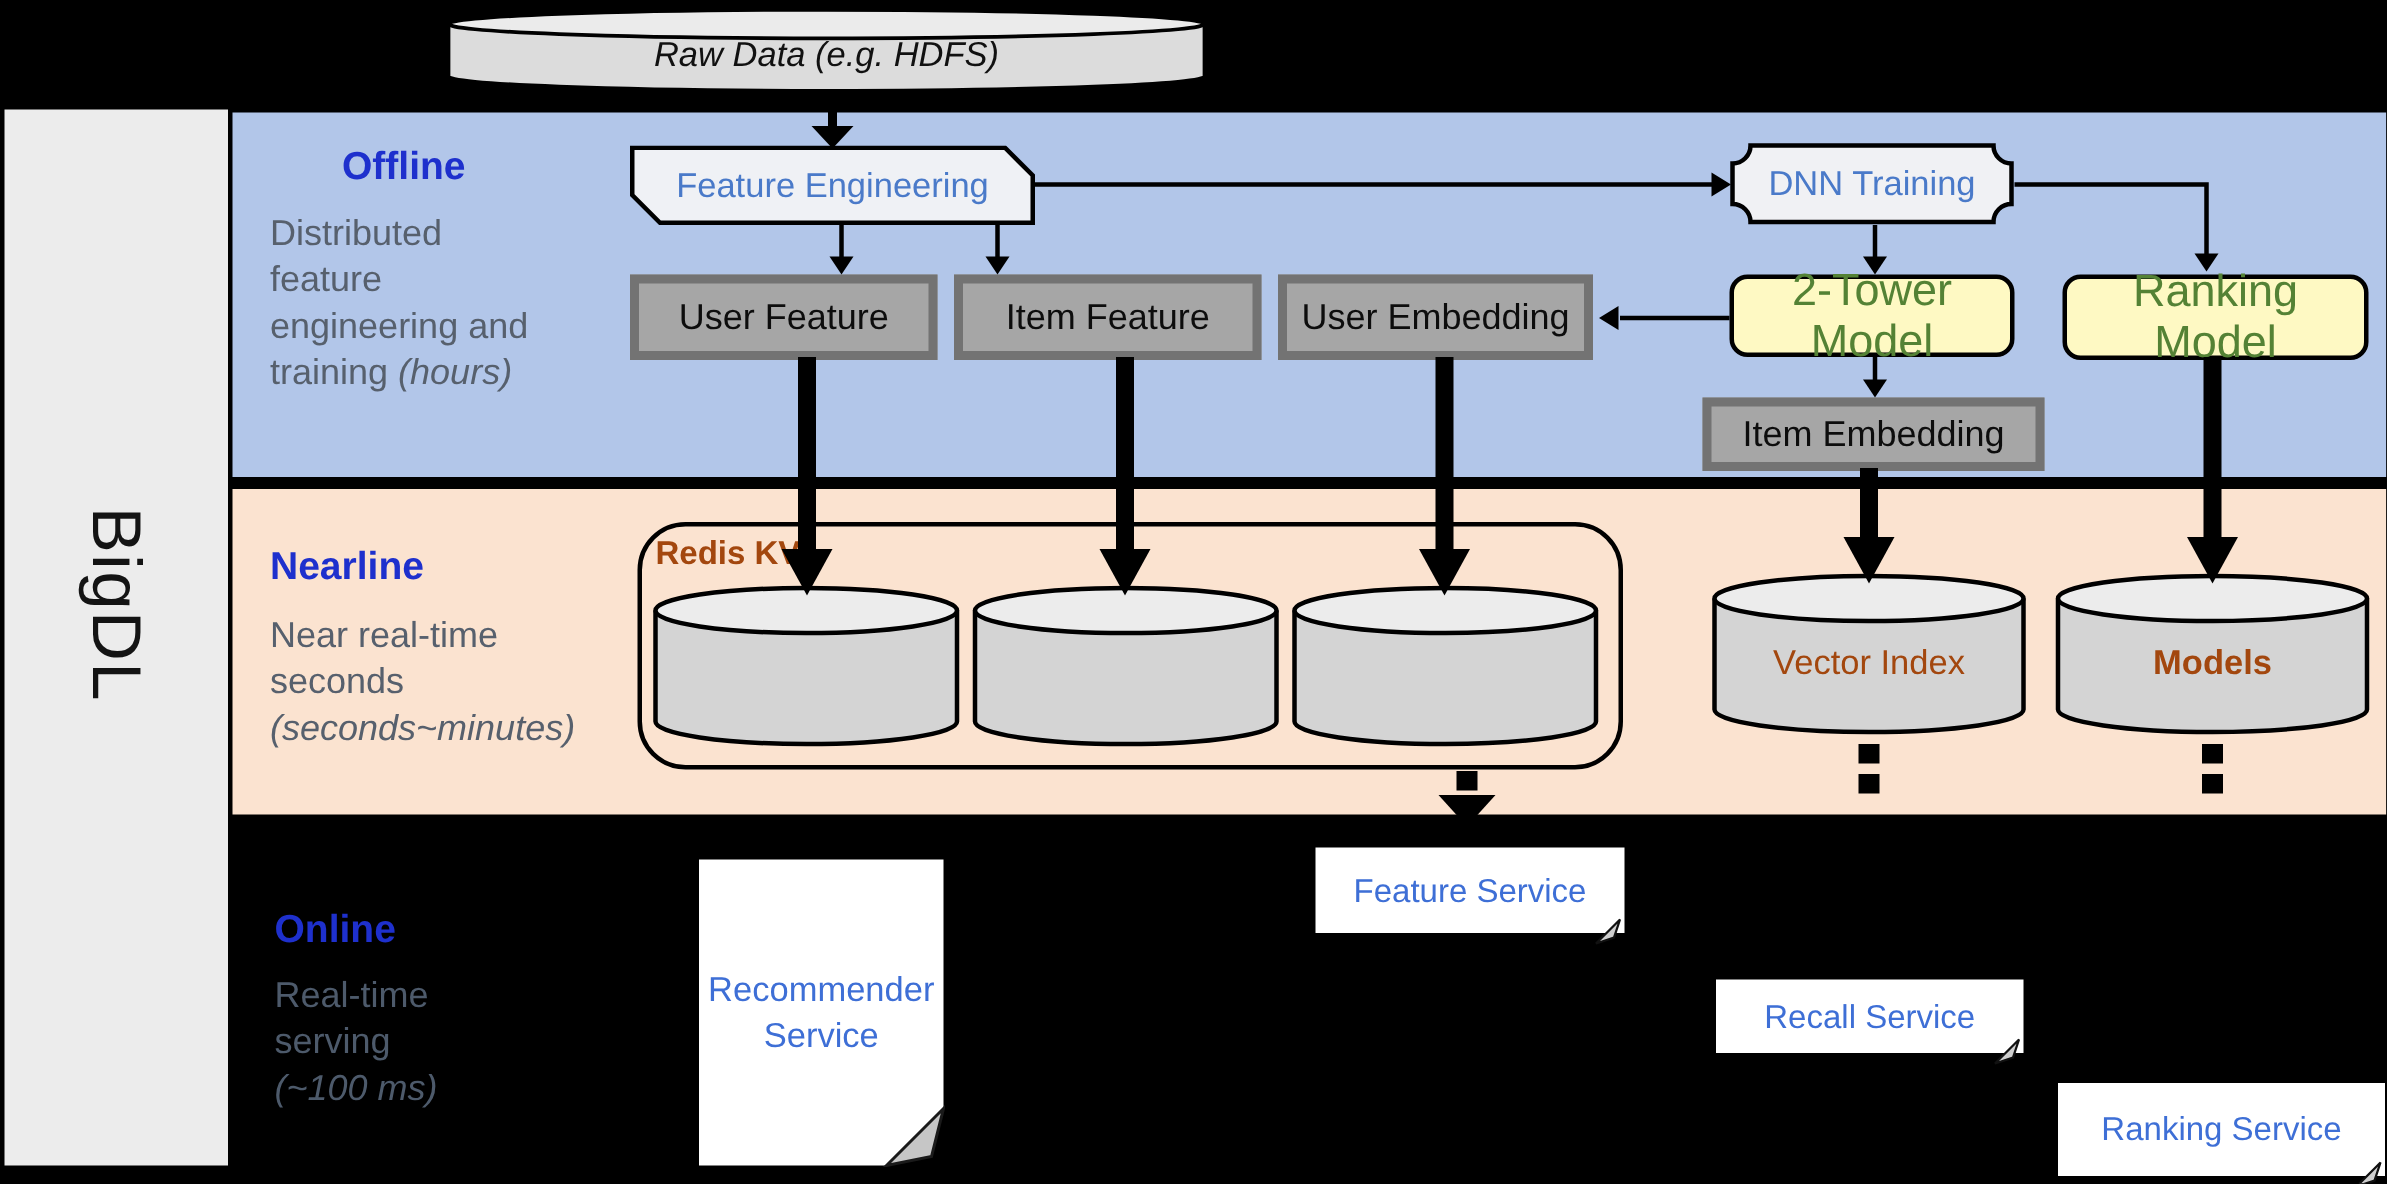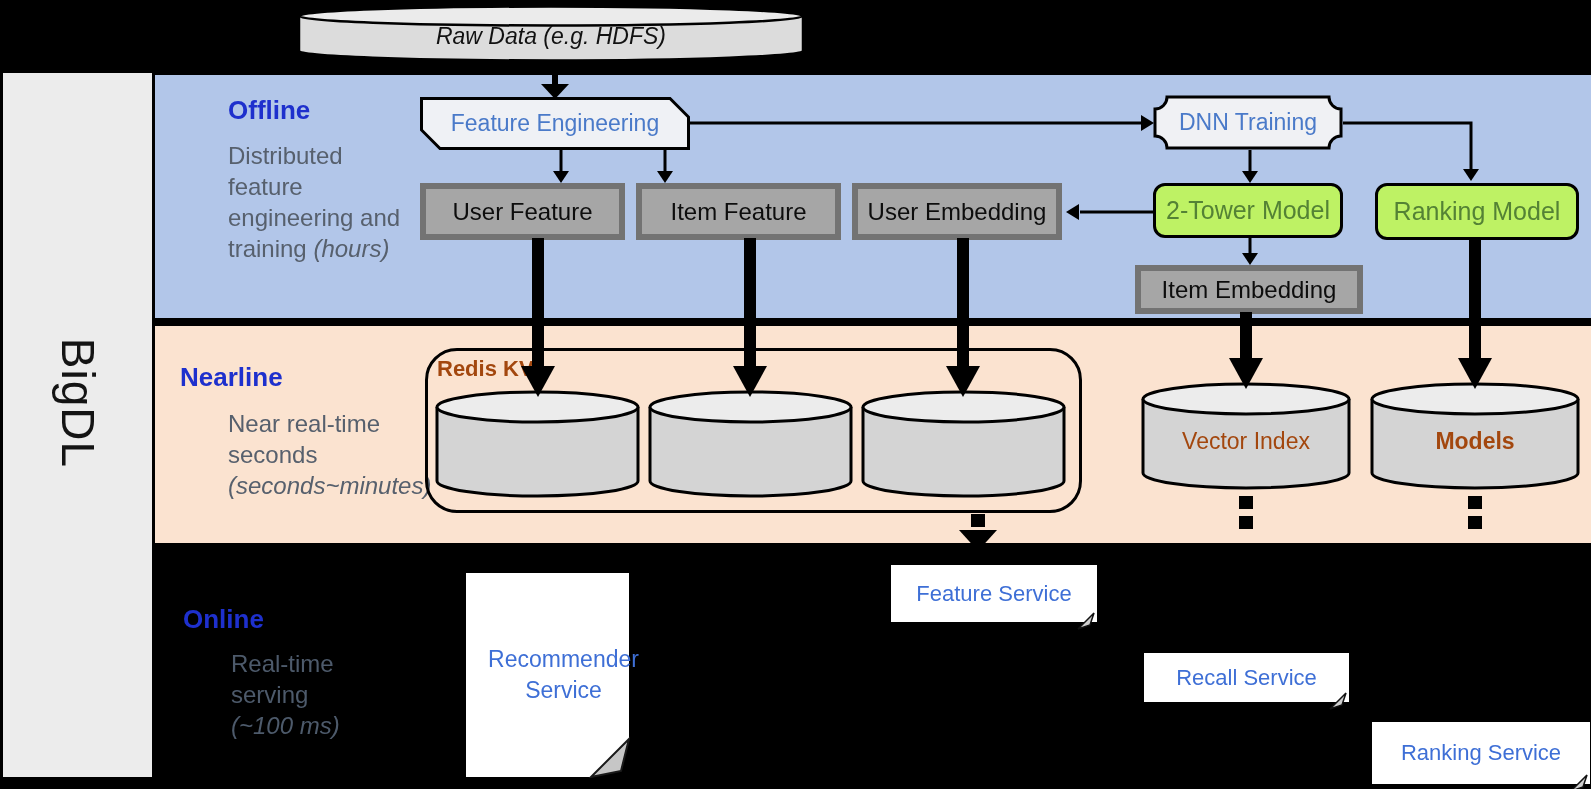--- a/index.html
+++ b/index.html
@@ -13,46 +13,46 @@
   .band-offline{top:75px;height:243px;background:#b2c6e9;}
   .band-nearline{top:326px;height:217px;background:#fbe3d0;}
 
   
   .bigdl-panel{position:absolute;left:3px;top:73px;width:149px;height:704px;background:#ececec;}
   .bigdl-text{position:absolute;left:50%;top:330px;transform:translate(-50%,-50%) rotate(90deg);
               font-size:46px;color:#141414;letter-spacing:1px;white-space:nowrap;}
 
   
   .band-title{position:absolute;font-size:26px;font-weight:700;color:#1e30cd;}
-  .band-sub{position:absolute;font-size:24px;color:#57606d;line-height:31px;margin-left:48px;}
+  .band-sub{position:absolute;font-size:24px;color:#57606d;line-height:31px;}
   .band-sub i{font-style:italic;}
 
   
   .node{position:absolute;display:flex;align-items:center;justify-content:center;
         box-sizing:border-box;text-align:center;}
   .node .lbl{position:relative;z-index:2;}
   .shape-svg{position:absolute;left:0;top:0;width:100%;height:100%;z-index:1;}
 
   .dark-node{background:#a6a6a6;border:6px solid #737373;color:#0d0d0d;font-size:24px;}
-  .round-node{background:#bef264;border:3px solid #000;border-radius:12px;color:#548235;font-size:25px;}
+  .round-node{background:#fef9c3;border:3px solid #000;border-radius:12px;color:#548235;font-size:30px;}
   .blue-label{color:#4a7ac9;font-size:23px;}
   .rust{color:#a3470e;}
 
   .svc-node{background:#ffffff;color:#3e6fd6;font-size:22px;}
   .svc-fold{position:absolute;right:2px;bottom:-8px;z-index:3;}
 
   .redis-container{position:absolute;left:425px;top:348px;width:657px;height:165px;
                    border:3.5px solid #000;border-radius:32px;box-sizing:border-box;background:transparent;}
   .redis-label{position:absolute;left:437px;top:356px;font-size:22px;font-weight:600;color:#a3470e;}
 
   .cyl-label{position:absolute;left:0;top:0;width:100%;height:100%;display:flex;
              align-items:center;justify-content:center;padding-top:10px;box-sizing:border-box;
              font-size:23px;z-index:2;}
 
-  .doc-label{position:absolute;left:16px;top:0;width:100%;height:100%;display:flex;
+  .doc-label{position:absolute;left:0;top:0;width:100%;height:100%;display:flex;
              align-items:center;justify-content:center;z-index:2;
              color:#3e6fd6;font-size:23px;line-height:1.35;text-align:center;}
 
   .connectors{position:absolute;left:0;top:0;z-index:5;pointer-events:none;}
 </style>
 </head>
 <body>
 
 <div class="canvas">
 
@@ -166,21 +166,21 @@
   </div>
 
   <div class="abs" style="left:465px;top:572px;width:165px;height:206px;">
     <svg viewBox="0 0 165 206" width="165" height="206">
       <polygon points="1,1 164,1 164,167 126,205 1,205" fill="#ffffff"></polygon>
       <polygon points="126,205 164,167 156,199" fill="#c6c6c6" stroke="#1a1a1a" stroke-width="2"></polygon>
     </svg>
     <div class="doc-label" style="padding:0 8px;box-sizing:border-box;">Recommender Service</div>
   </div>
 
-  <div class="node svc-node" style="left:877px;top:565px;width:206px;height:57px;margin-left:14px;">
+  <div class="node svc-node" style="left:877px;top:565px;width:206px;height:57px;">
     <span class="lbl">Feature Service</span>
     <svg class="svc-fold" width="18" height="18" viewBox="0 0 18 18">
       <polygon points="1,17 17,1 13,13" fill="#cfcfcf" stroke="#111" stroke-width="1.5"></polygon>
     </svg>
   </div>
 
   <div class="node svc-node" style="left:1144px;top:653px;width:205px;height:49px;">
     <span class="lbl">Recall Service</span>
     <svg class="svc-fold" width="18" height="18" viewBox="0 0 18 18">
       <polygon points="1,17 17,1 13,13" fill="#cfcfcf" stroke="#111" stroke-width="1.5"></polygon>

